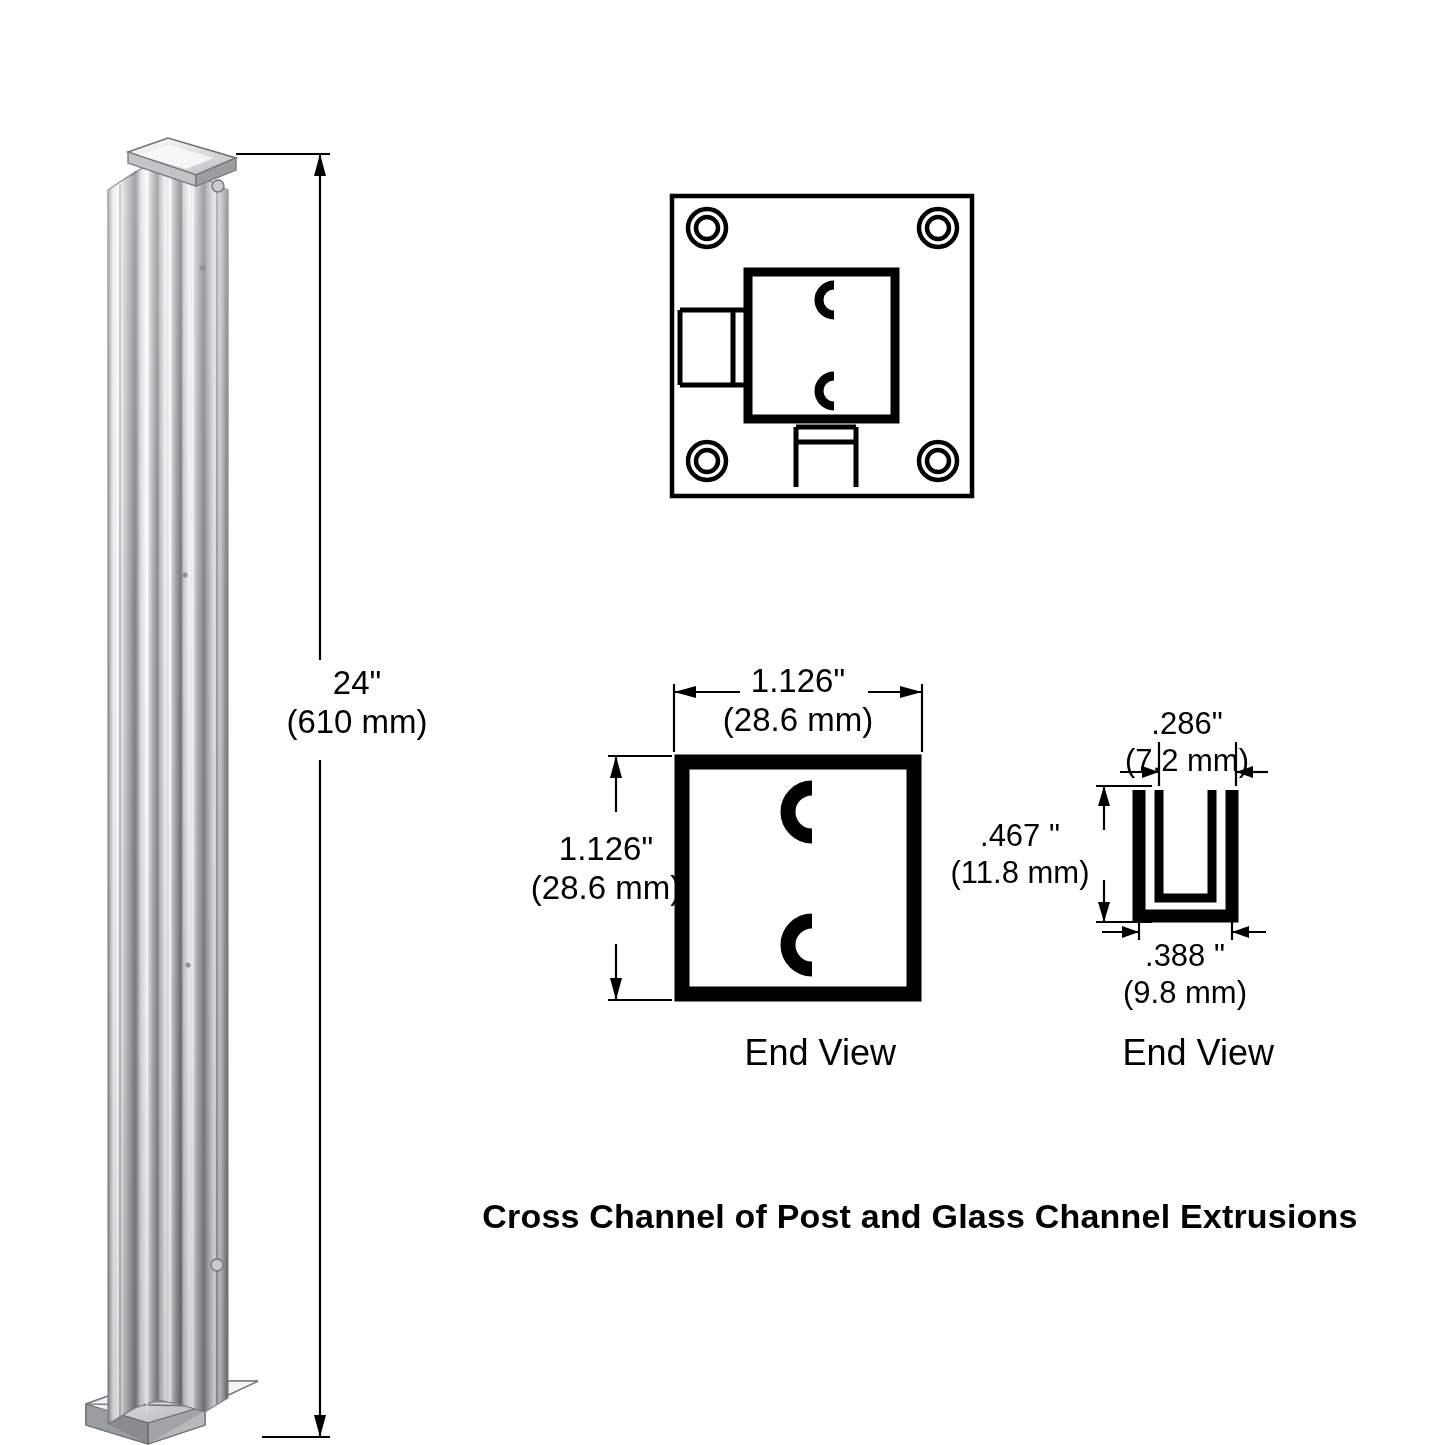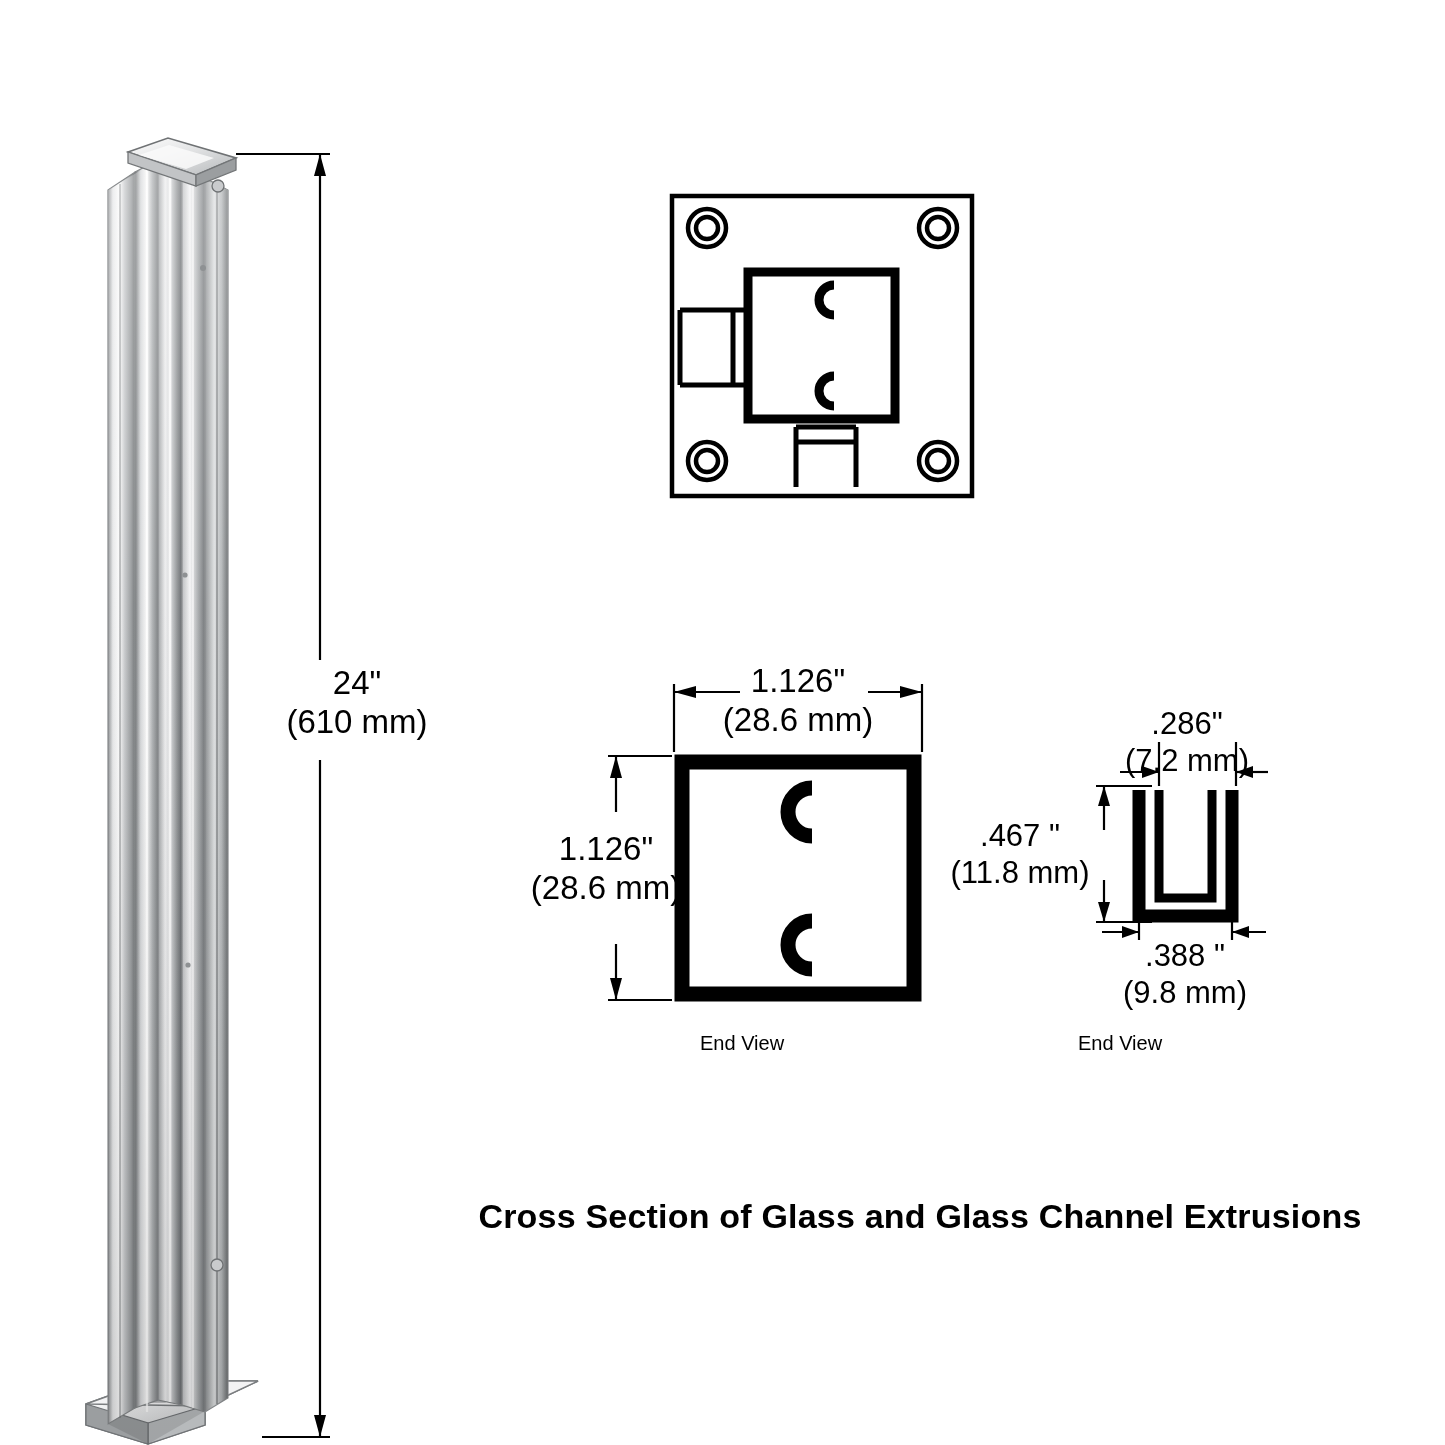--- a/index.html
+++ b/index.html
@@ -36,22 +36,22 @@
   }
   .dim-label {
     font-size: 33px;
     text-align: center;
   }
   .dim-label-2 {
     font-size: 31px;
     text-align: center;
   }
   .endview {
-    font-size: 20px;
-    text-align: left;
+    font-size: 36px;
+    text-align: right;
   }
   .caption {
     font-size: 34px;
     font-weight: bold;
     text-align: center;
     letter-spacing: 0.2px;
   }
 </style>
 </head>
 <body>
@@ -254,15 +254,15 @@
 (7.2 mm)</div>
 
   <div class="txt dim-label-2" style="left: 940px; top: 818px; width: 160px;">.467 "
 (11.8 mm)</div>
 
   <div class="txt dim-label-2" style="left: 1090px; top: 938px; width: 190px;">.388 "
 (9.8 mm)</div>
 
   <div class="txt endview" style="left: 1078px; top: 1032px; width: 196px;">End View</div>
 
-  <div class="txt caption" style="left: 420px; top: 1196px; width: 1000px;">Cross Section of Glass and Glass Channel Extrusions</div>
+  <div class="txt caption" style="left: 420px; top: 1196px; width: 1000px;">Cross Channel of Post and Glass Channel Extrusions</div>
 
 </div>
 
 </body></html>

